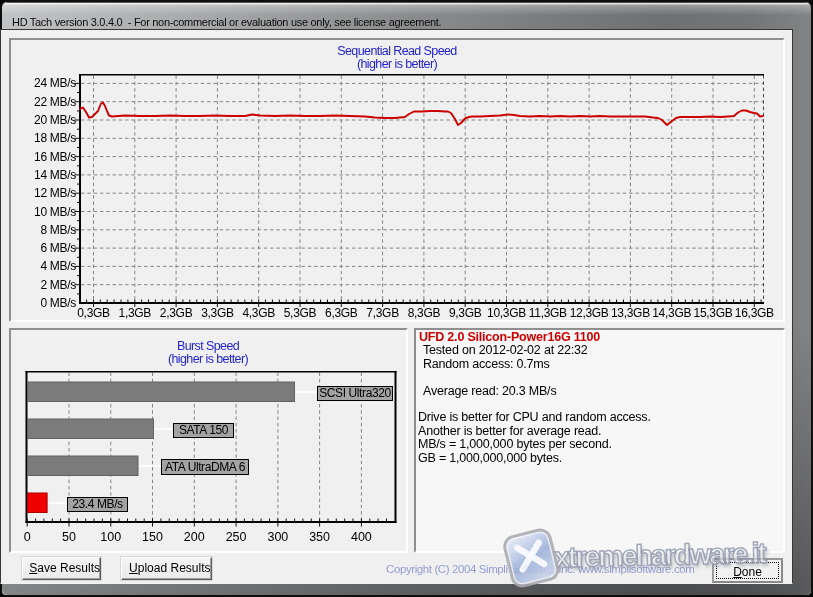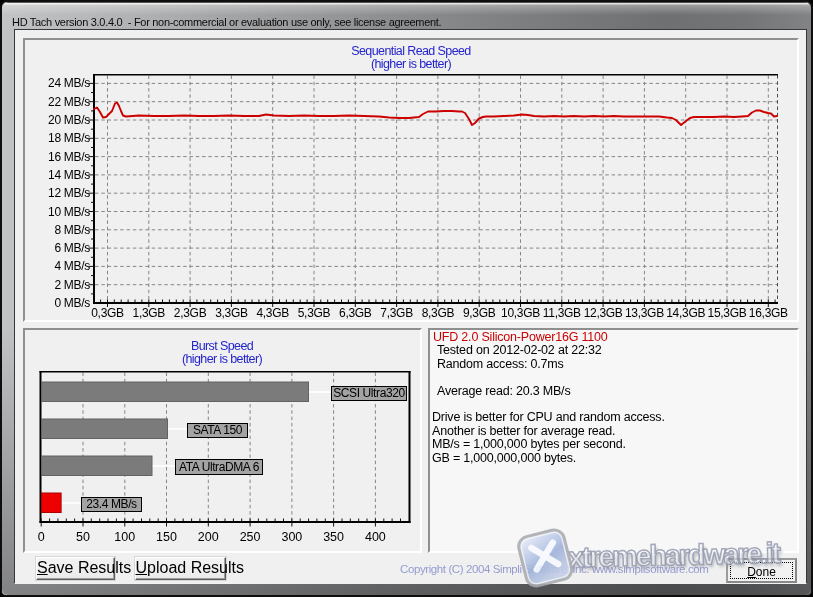--- a/index.html
+++ b/index.html
@@ -1,35 +1,35 @@
 <!DOCTYPE html>
 <html><head><meta charset="utf-8"><title>HD Tach</title><style>
 *{margin:0;padding:0;box-sizing:border-box}
 html,body{width:813px;height:597px;background:#000;font-family:"Liberation Sans",sans-serif;overflow:hidden}
 #win{position:absolute;left:0;top:0;width:813px;height:597px;border-radius:7px 7px 6px 6px;border:2px solid #0e0e0e;
 background:linear-gradient(to right,#c2c3c5 0%,#b2b3b5 15%,#9fa0a2 32%,#8b8c8e 50%,#7a7b7d 68%,#6f7072 82%,#747577 92%,#828385 100%)}
 #win::before{content:"";position:absolute;inset:0;border-radius:inherit;
 background:linear-gradient(to bottom,rgba(70,70,70,.85) 0,rgba(70,70,70,.85) 1px,rgba(255,255,255,.8) 1px,rgba(255,255,255,.8) 2px,rgba(255,255,255,.3) 3px,rgba(255,255,255,0) 13px,rgba(0,0,0,0) 55%,rgba(0,0,0,.33) 100%)}
 #title{position:absolute;left:12px;top:8px;height:28px;line-height:28px;font-size:11px;color:#0c0c0c;z-index:3;letter-spacing:-0.3px}
-#client{position:absolute;left:14px;top:29px;width:793px;height:555px;background:#f0f0f0;
+#client{position:absolute;left:0;top:29px;width:793px;height:555px;background:#f0f0f0;
 border:1px solid #383838;border-bottom-color:#f2f2f2;z-index:2}
 .panel{position:absolute;border:2px solid;border-color:#8f8f8f #fff #fff #8f8f8f;background:#f0f0f0}
 #box1{left:8px;top:8px;width:776px;height:284px}
 #box2{left:8px;top:298px;width:399px;height:225px}
 #box3{left:413px;top:298px;width:371px;height:225px;background:#f7f7f7}
 .ctit{position:absolute;font-size:12.5px;letter-spacing:-0.6px;color:#2424cc;white-space:nowrap;transform:translateX(-50%)}
 svg{position:absolute;left:0;top:0;z-index:5}
 .gd{stroke:#868686;stroke-width:1;stroke-dasharray:3.5 2.8}
 .gdk{stroke:#4a4a4a;stroke-width:1;stroke-dasharray:3.5 2.8}
 .tk{stroke:#111;stroke-width:1}
 .lab{font-family:"Liberation Sans",sans-serif;font-size:12px;fill:#000;letter-spacing:-0.3px}
 .lab2{font-family:"Liberation Sans",sans-serif;font-size:12.5px;fill:#000}
 .ylab{position:absolute;background:#a3a3a3;border:1px solid #000;font-size:12px;letter-spacing:-0.4px;text-align:center;z-index:6;white-space:nowrap}
 .itx{position:absolute;font-size:12.5px;letter-spacing:-0.2px;color:#000;white-space:nowrap;z-index:6;height:13.5px;line-height:13.5px}
-.btn{position:absolute;background:linear-gradient(#f4f4f4,#eaeaea);border:1px solid;border-color:#fff #5c5c5c #5c5c5c #fff;box-shadow:inset -1px -1px 0 #9e9e9e,0 0 0 1px #d7d7d7;font-size:16px;text-align:right;color:#000;z-index:7;white-space:nowrap}
+.btn{position:absolute;background:linear-gradient(#f4f4f4,#eaeaea);border:1px solid;border-color:#fff #5c5c5c #5c5c5c #fff;box-shadow:inset -1px -1px 0 #9e9e9e,0 0 0 1px #d7d7d7;font-size:12px;text-align:right;color:#000;z-index:7;white-space:nowrap}
 u{text-decoration:underline}
 #done{position:absolute;left:711px;top:528px;width:71px;height:25px;background:#f1f1f1;border:2px solid #898989;border-top-color:#9b9b9b;border-left-color:#9b9b9b;z-index:8}
 #done .foc{position:absolute;inset:2px;border:1px dotted #000;font-size:12px;text-align:center;line-height:18px}
 #copy{position:absolute;left:385px;top:533px;font-size:11.5px;letter-spacing:-0.4px;color:#959cd0;z-index:6;white-space:nowrap}
 #wmark{position:absolute;left:498px;top:495px;width:300px;height:70px;z-index:9}
 #wmtext{position:absolute;left:55px;top:14px;font-size:29px;font-weight:bold;letter-spacing:-2.3px;
 color:rgba(255,255,255,.5);-webkit-text-stroke:1.5px rgba(148,154,175,.85);
 text-shadow:2px 3px 3px rgba(110,115,132,.38);white-space:nowrap;transform:rotate(-1.2deg)}
 </style></head><body>
 <div id="win"></div>
@@ -328,21 +328,21 @@
       <line x1="46" y1="473" x2="66" y2="473" stroke="#fff" stroke-width="1.6"></line>
       <rect x="26.5" y="352" width="267" height="19.5" fill="#7b7b7b" stroke="#636363" stroke-width="1"></rect>
       <rect x="26.5" y="389" width="126" height="19.5" fill="#7b7b7b" stroke="#636363" stroke-width="1"></rect>
       <rect x="26.5" y="426" width="110.5" height="19.5" fill="#7b7b7b" stroke="#636363" stroke-width="1"></rect>
       <rect x="26.5" y="463" width="19.6" height="19.5" fill="#ee0000" stroke="#aa0000" stroke-width="1"></rect>
     </svg>
   <div class="ylab" style="left:316px;top:356px;width:76px;height:15px;line-height:13px">SCSI Ultra320</div>
   <div class="ylab" style="left:172px;top:393px;width:61px;height:15px;line-height:13px">SATA 150</div>
   <div class="ylab" style="left:160px;top:429px;width:88px;height:16px;line-height:14px">ATA UltraDMA 6</div>
   <div class="ylab" style="left:66px;top:467px;width:61px;height:15px;line-height:13px">23.4 MB/s</div>
-  <div class="itx" style="left:418px;top:300.5px;font-weight:normal;color:#cc0000">UFD 2.0 Silicon-Power16G 1100</div>
+  <div class="itx" style="left:418px;top:300.5px;font-weight:bold;color:#cc0000">UFD 2.0 Silicon-Power16G 1100</div>
   <div class="itx" style="left:422px;top:314px">Tested on 2012-02-02 at 22:32</div>
   <div class="itx" style="left:422px;top:327.5px">Random access: 0.7ms</div>
   <div class="itx" style="left:422px;top:354.5px">Average read: 20.3 MB/s</div>
   <div class="itx" style="left:417px;top:381px">Drive is better for CPU and random access.</div>
   <div class="itx" style="left:417px;top:394.5px">Another is better for average read.</div>
   <div class="itx" style="left:417px;top:408px">MB/s = 1,000,000 bytes per second.</div>
   <div class="itx" style="left:417px;top:421.5px">GB = 1,000,000,000 bytes.</div>
   <div class="btn" style="left:21px;top:527px;width:79px;height:23px;line-height:20px"><u>S</u>ave Results</div>
   <div class="btn" style="left:119.5px;top:527px;width:91px;height:23px;line-height:20px"><u>U</u>pload Results</div>
   <div id="copy">Copyright (C) 2004 Simpli Software, Inc. www.simplisoftware.com</div>

